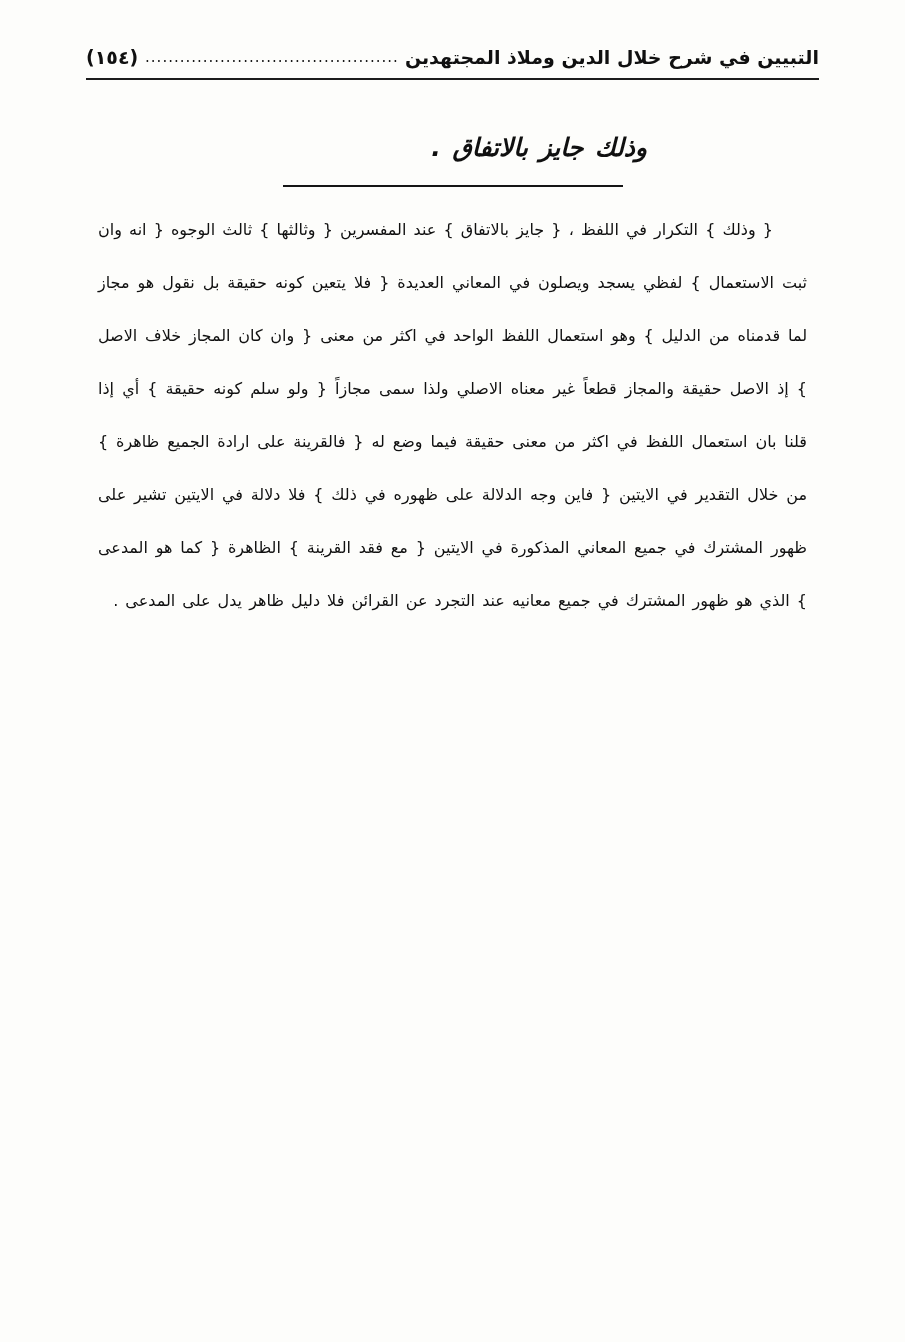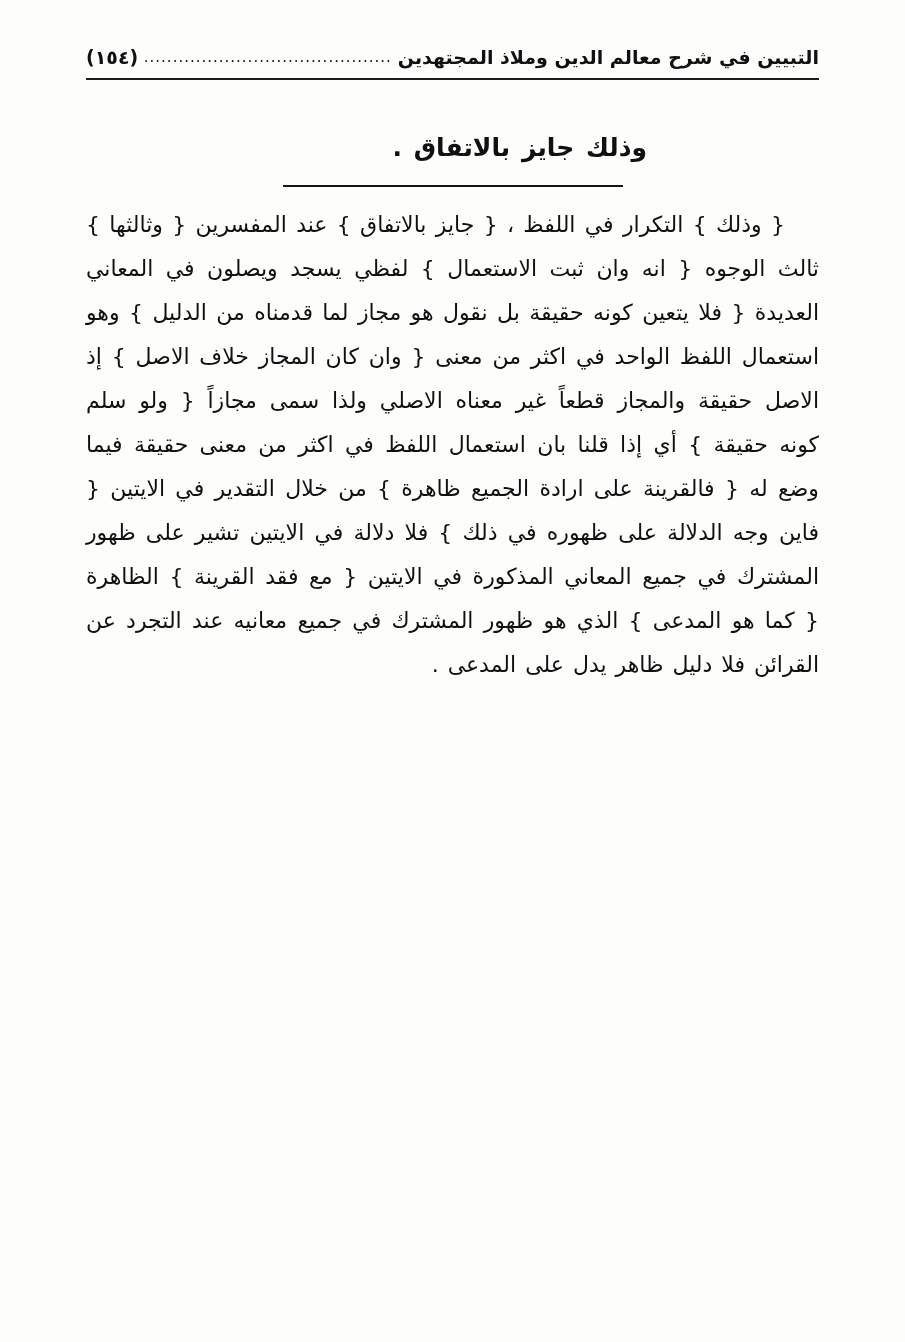--- a/index.html
+++ b/index.html
@@ -49,50 +49,51 @@
   }
   
   .matn { margin-top: 44px; }
   .matn p {
     margin: 0;
     font-size: 25px;
     font-weight: bold;
     line-height: 47px;
     text-align: justify;
     word-spacing: 3px;
+    font-style: italic;
   }
   .matn .p1 { text-indent: 172px; }
   .matn .p2 { text-indent: 44px; }
   
   .section-rule {
     border: none;
     border-top: 2px solid #151515;
     width: 340px;
     margin: 14px auto 0 auto;
   }
   
   .commentary { margin-top: 16px; }
   .commentary p {
-    margin: 0;
-    font-size: 22px;
+    margin: 12px;
+    font-size: 16px;
     font-weight: normal;
-    line-height: 44px;
+    line-height: 53px;
     text-align: justify;
     word-spacing: 2px;
   }
   .commentary .pc { text-indent: 34px; }
 </style>
 </head>
 <body>
 
 <div class="page">
   <div class="content">
 
     <div class="header">
-      <span class="header-title">التبيين في شرح معالم الدين وملاذ المجتهدين</span>
+      <span class="header-title">التبيين في شرح خلال الدين وملاذ المجتهدين</span>
       <span class="header-dots">........................................................................................................................</span>
       <span class="header-page-number">(١٥٤)</span>
     </div>
 
     <hr class="header-rule">
 
     <div class="matn">
       <p class="p1">وذلك جايز بالاتفاق .</p>
     </div>
 

